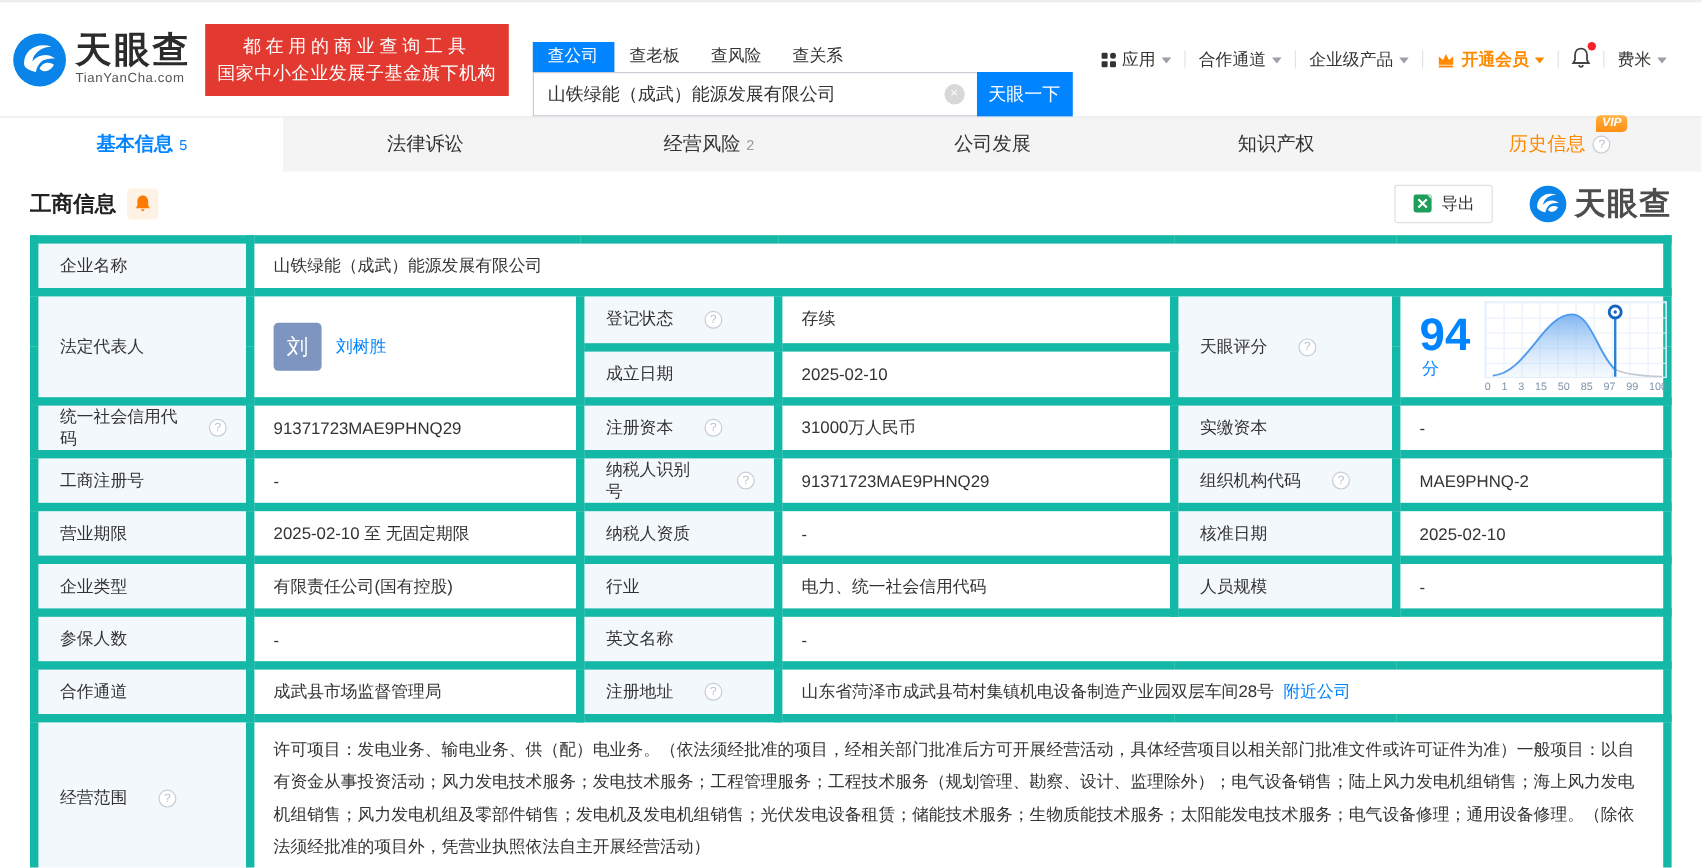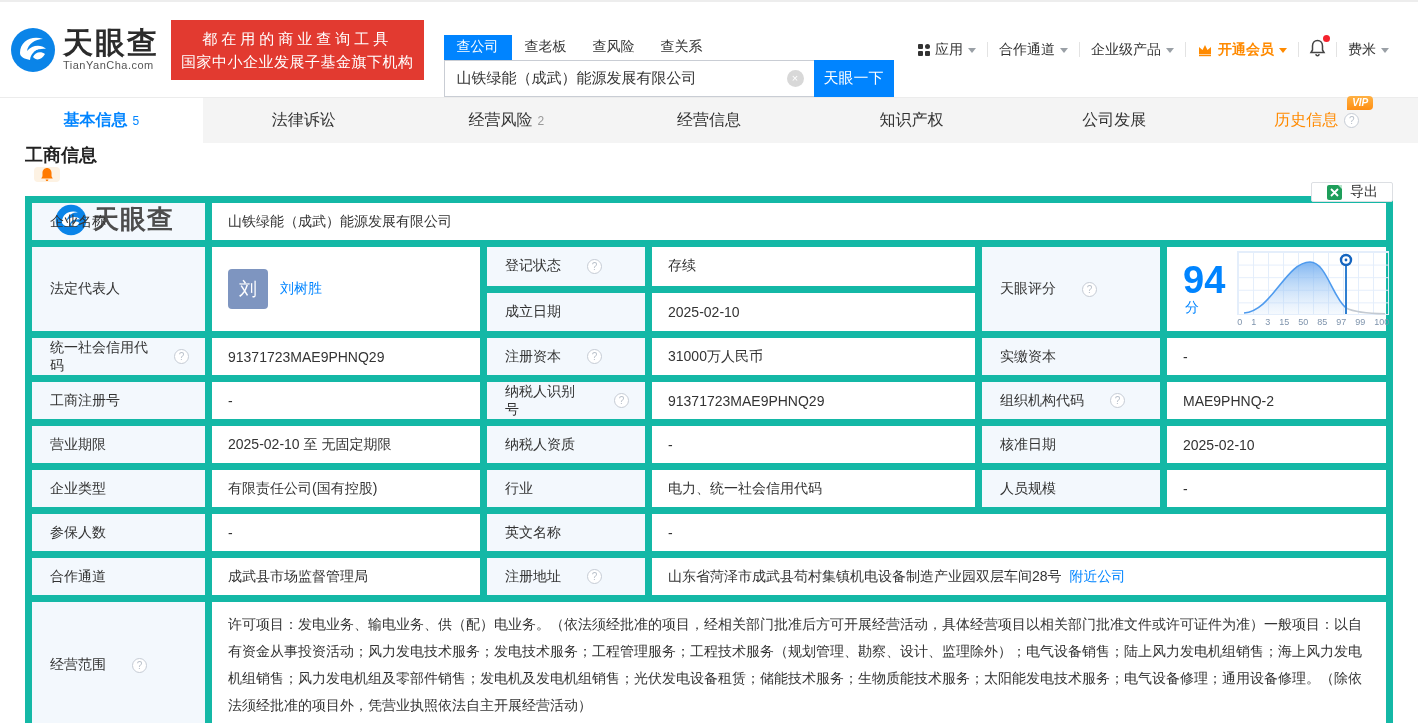--- a/index.html
+++ b/index.html
@@ -71,21 +71,21 @@
     font-size: 10px; font-style: italic; font-weight: bold;
     padding: 1px 5px 2px; border-radius: 4px 4px 4px 0; line-height: 11px;
   }
   .help-icon {
     display: inline-block; width: 15px; height: 15px; border: 1px solid #c6ccd5;
     border-radius: 50%; color: #b9c0ca; font-size: 10px; line-height: 13px;
     text-align: center; font-style: normal; margin-left: 6px; cursor: pointer; flex: none;
     background: #fff;
   }
   
-  .section-head { display: flex; align-items: flex-start; height: 53px; padding: 0 25px; flex-direction: column; }
+  .section-head { display: flex; align-items: center; height: 53px; padding: 0 25px; }
   .section-title { font-size: 18px; font-weight: bold; color: #222; }
   .bell-box {
     width: 26px; height: 26px; background: #fdf2e3; border-radius: 4px;
     margin-left: 9px; display: flex; align-items: center; justify-content: center; cursor: pointer;
   }
   .export-btn {
     margin-left: auto; height: 32px; background: #fff; border: 1px solid #dcdfe3;
     border-radius: 2px; display: flex; align-items: center; gap: 7px;
     padding: 0 14px; font-size: 14px; color: #333; cursor: pointer; font-family: inherit;
   }
@@ -209,27 +209,24 @@
       <span class="count">5</span>
   </div>
   <div class="tab">
     <span>法律诉讼</span>
   </div>
   <div class="tab">
     <span>经营风险</span>
       <span class="count">2</span>
   </div>
   <div class="tab">
-    <span>经营信息</span>
+    <span>公司发展</span>
   </div>
   <div class="tab">
     <span>知识产权</span>
-  </div>
-  <div class="tab">
-    <span>公司发展</span>
   </div>
   <div class="tab orange">
     <span class="tab-inner">
       <span>历史信息</span>
       <i class="help-icon">?</i>
       <span class="vip-badge">VIP</span>
     </span>
   </div>
 </div>
 

